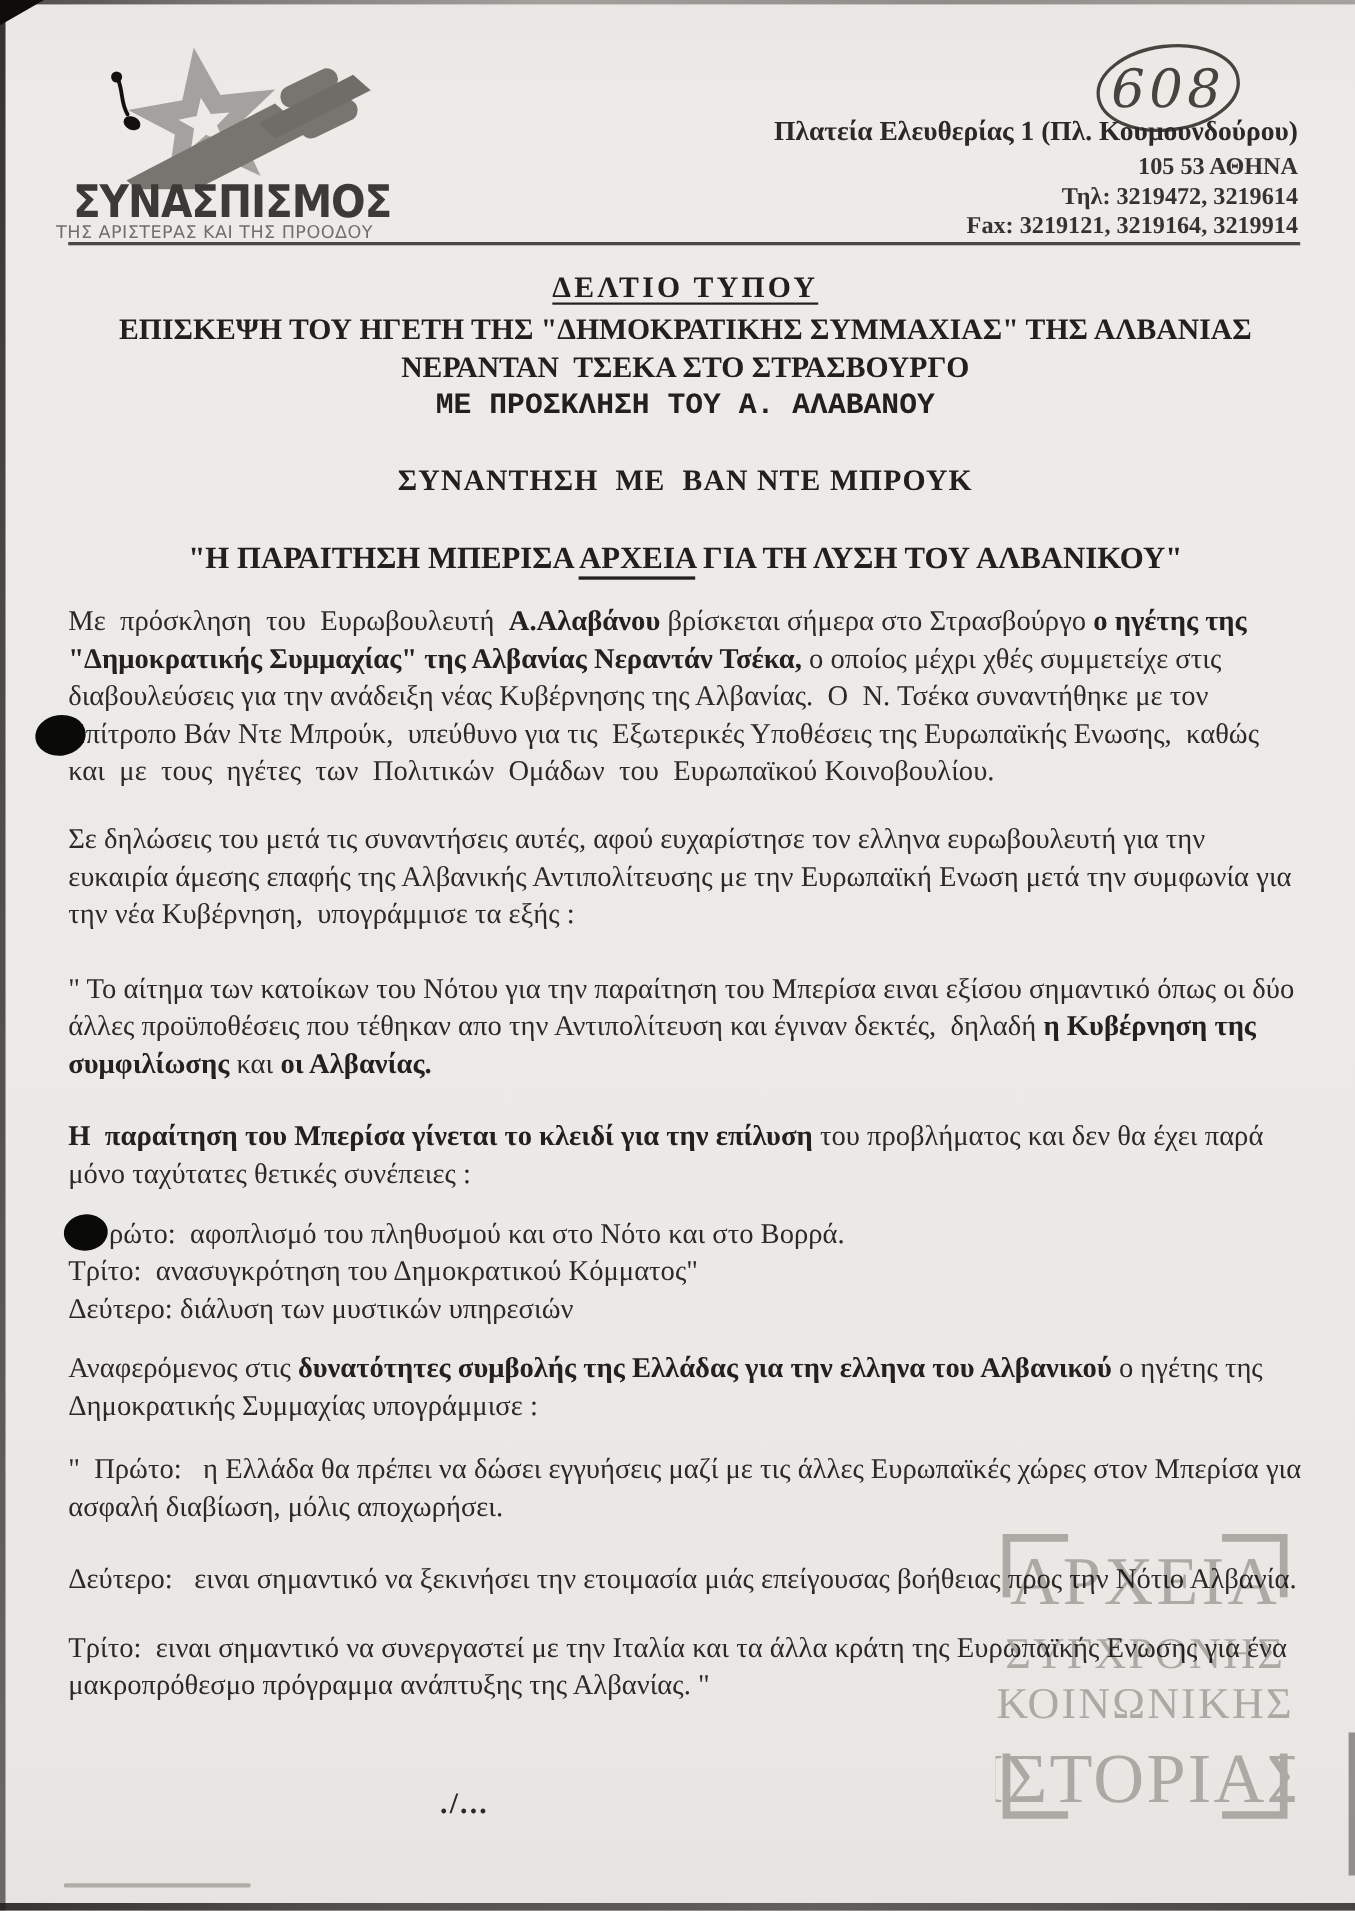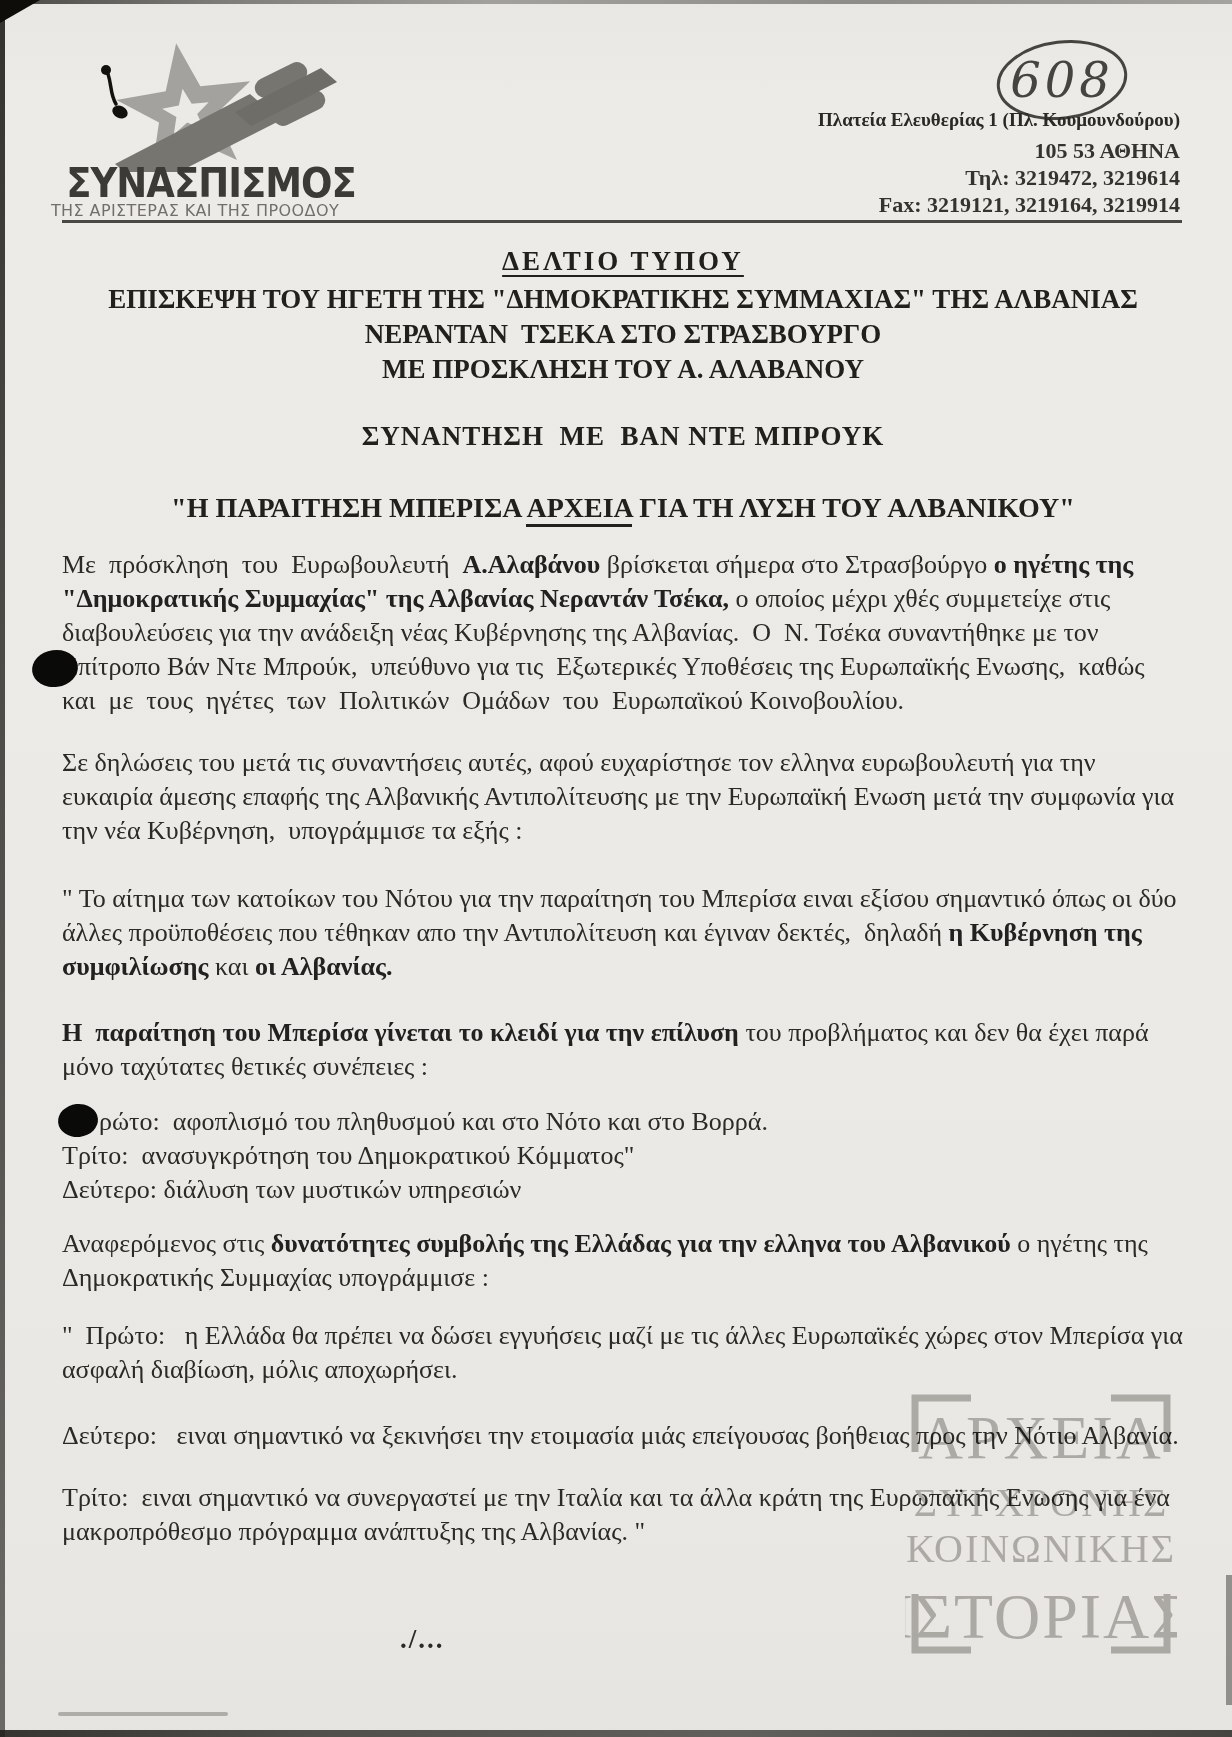--- a/index.html
+++ b/index.html
@@ -30,29 +30,29 @@
   
   .logo-art{position:absolute;left:85px;top:42px;}
   .hand-mark{position:absolute;left:90px;top:60px;}
   .logo-name{position:absolute;left:60px;top:160px;width:302px;text-align:center;
     font-family:"DejaVu Sans",sans-serif;font-weight:bold;font-size:37px;letter-spacing:-1px;
     color:#3b3a36;transform:scale(1,1.1);transform-origin:top center;white-space:nowrap;}
   .logo-subtitle{position:absolute;left:44px;top:201px;width:302px;text-align:center;
     font-family:"DejaVu Sans",sans-serif;font-size:16px;letter-spacing:.4px;color:#716f6b;white-space:nowrap;}
   .stamp{position:absolute;left:988px;top:32px;}
   .contact{position:absolute;right:52px;top:106px;text-align:right;line-height:27px;}
-  .contact .addr{font-weight:bold;font-size:19px;margin-bottom:4px;color:#2a2926;}
+  .contact .addr{font-weight:bold;font-size:25px;margin-bottom:4px;color:#2a2926;}
   .contact .sub{font-weight:bold;font-size:22px;color:#34332f;}
   .rule{position:absolute;left:62px;right:50px;top:220px;height:3px;background:#4a4844;}
   
   .title{position:absolute;left:62px;width:1122px;text-align:center;font-weight:bold;color:#21201d;white-space:pre-wrap;}
   .doc-type{top:246px;font-size:27px;letter-spacing:3px;text-decoration:underline;text-underline-offset:5px;}
   .h1{top:284px;font-size:27px;}
   .h2{top:319px;font-size:27px;}
-  .h3{top:354px;font-size:27px;}
+  .h3{top:354px;font-size:27px;font-family:Liberation Mono, monospace;}
   .meet{top:421px;font-size:27px;letter-spacing:1px;}
   .quote-title{top:492px;font-size:28px;}
   .quote-key{border-bottom:3px solid #21201d;padding-bottom:1px;}
   
   .body-text{position:absolute;left:62px;top:540px;width:1124px;}
   .doc-par{margin:0;font-size:26px;line-height:34px;color:#2b2a27;white-space:pre-wrap;}
   .doc-par .b{font-weight:bold;color:#222120;}
   .mt1{margin-top:8px;} .mt2{margin-top:28px;} .mt3{margin-top:34px;} .mt4{margin-top:32px;}
   .mtList{margin-top:20px;} .mt5{margin-top:20px;} .mt6{margin-top:24px;} .mt7{margin-top:32px;} .mt8{margin-top:28px;}
   .footer-mark{position:absolute;left:400px;top:1624px;font-size:27px;font-weight:bold;letter-spacing:2px;color:#2b2a27;}

